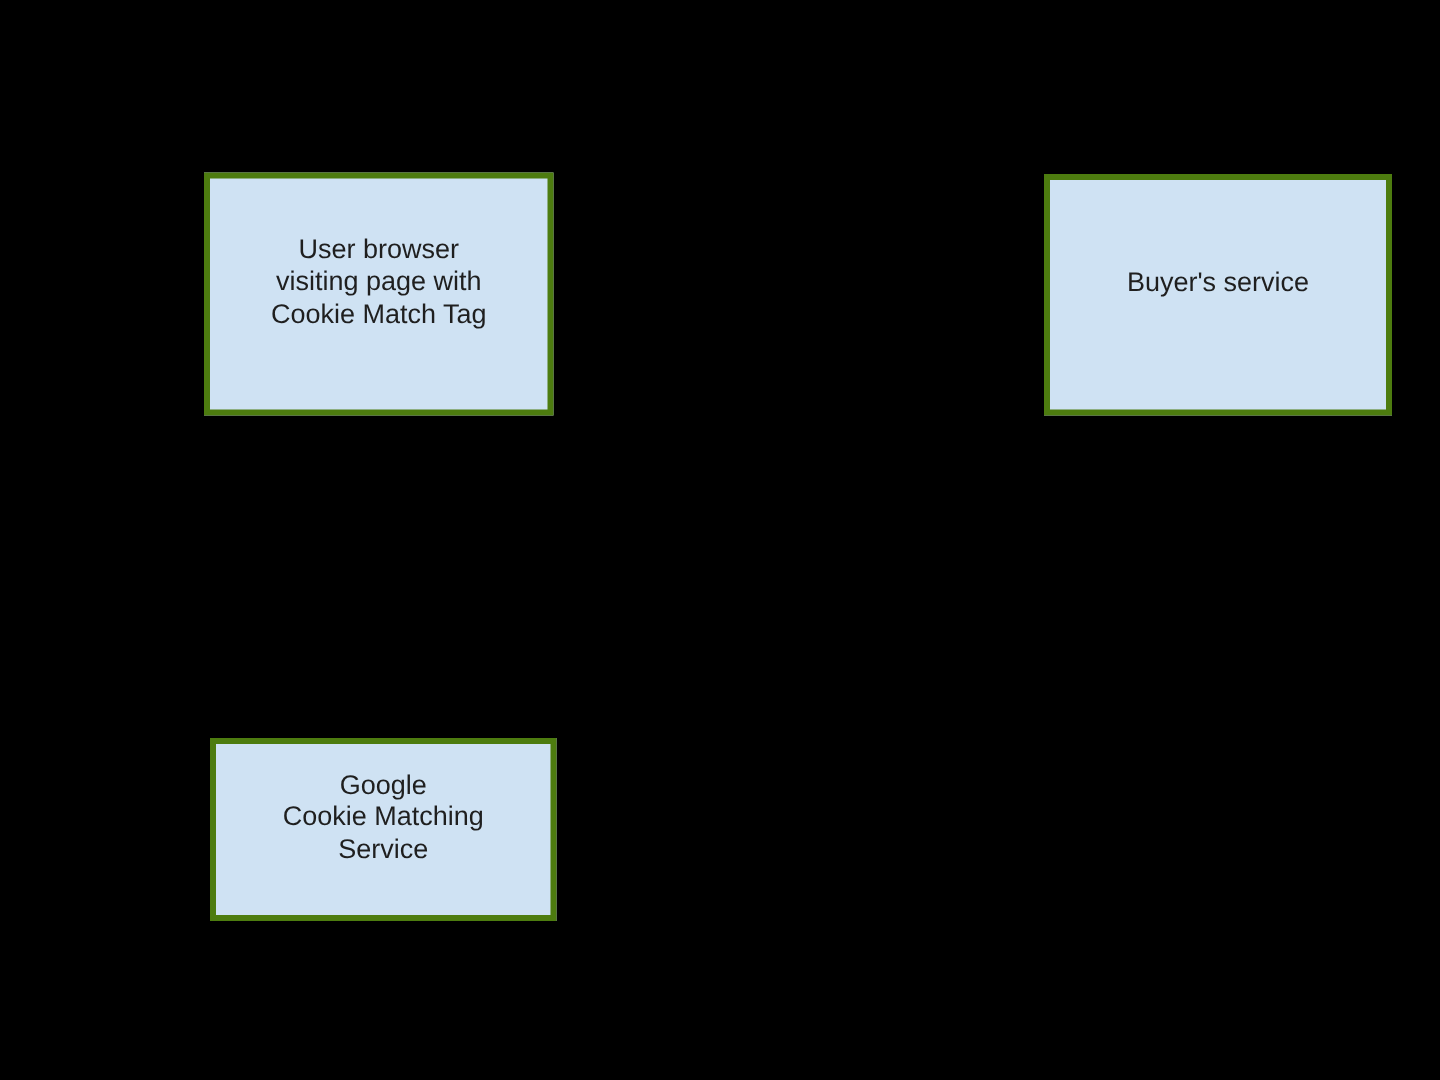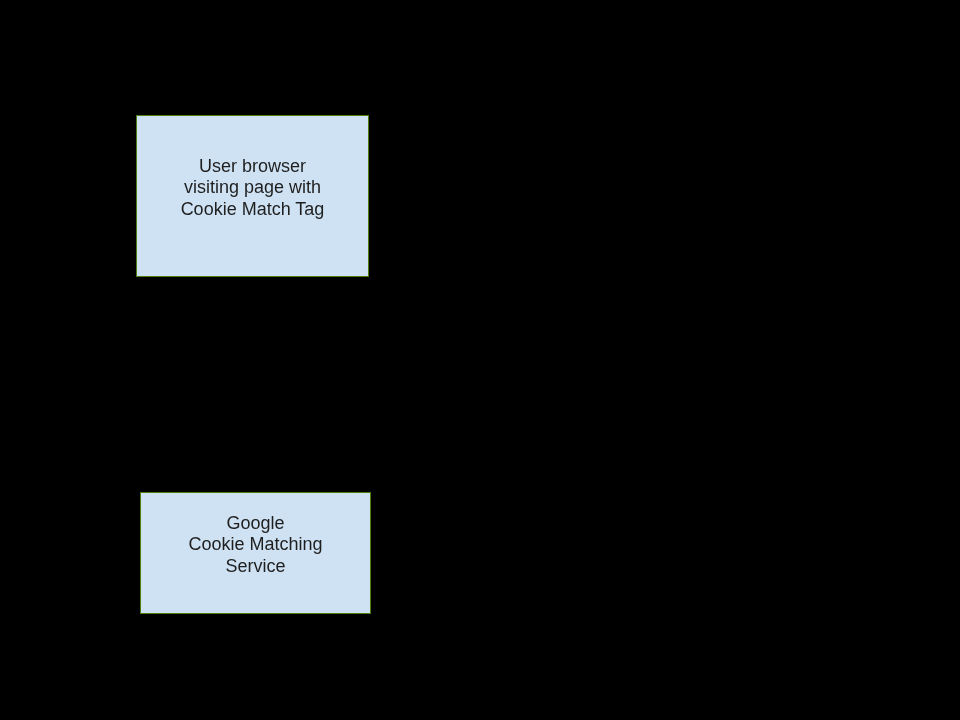--- a/index.html
+++ b/index.html
@@ -17,21 +17,21 @@
   .diagram-canvas {
     position: absolute;
     inset: 0;
     width: 960px;
     height: 720px;
   }
   .node {
     position: absolute;
     box-sizing: border-box;
     background: #cfe2f3;
-    border: 1px solid #4d7c0f;
+    border: 4px solid #4d7c0f;
     display: flex;
     align-items: center;
     justify-content: center;
     text-align: center;
   }
   .node .label {
     display: block;
     white-space: pre-line;
     font-size: 18px;
     line-height: 21.5px;
@@ -61,20 +61,23 @@
 <body>
 
 <div class="diagram-canvas">
 
   <div class="node" id="node-user-browser">
     <span class="label">User browser
 visiting page with
 Cookie Match Tag</span>
   </div>
 
+  <div class="node" id="node-buyers-service">
+    <span class="label">Buyer's service</span>
+  </div>
 
   <div class="node" id="node-google-cookie-matching">
     <span class="label">Google
 Cookie Matching
 Service</span>
   </div>
 
 </div>
 
 </body></html>

